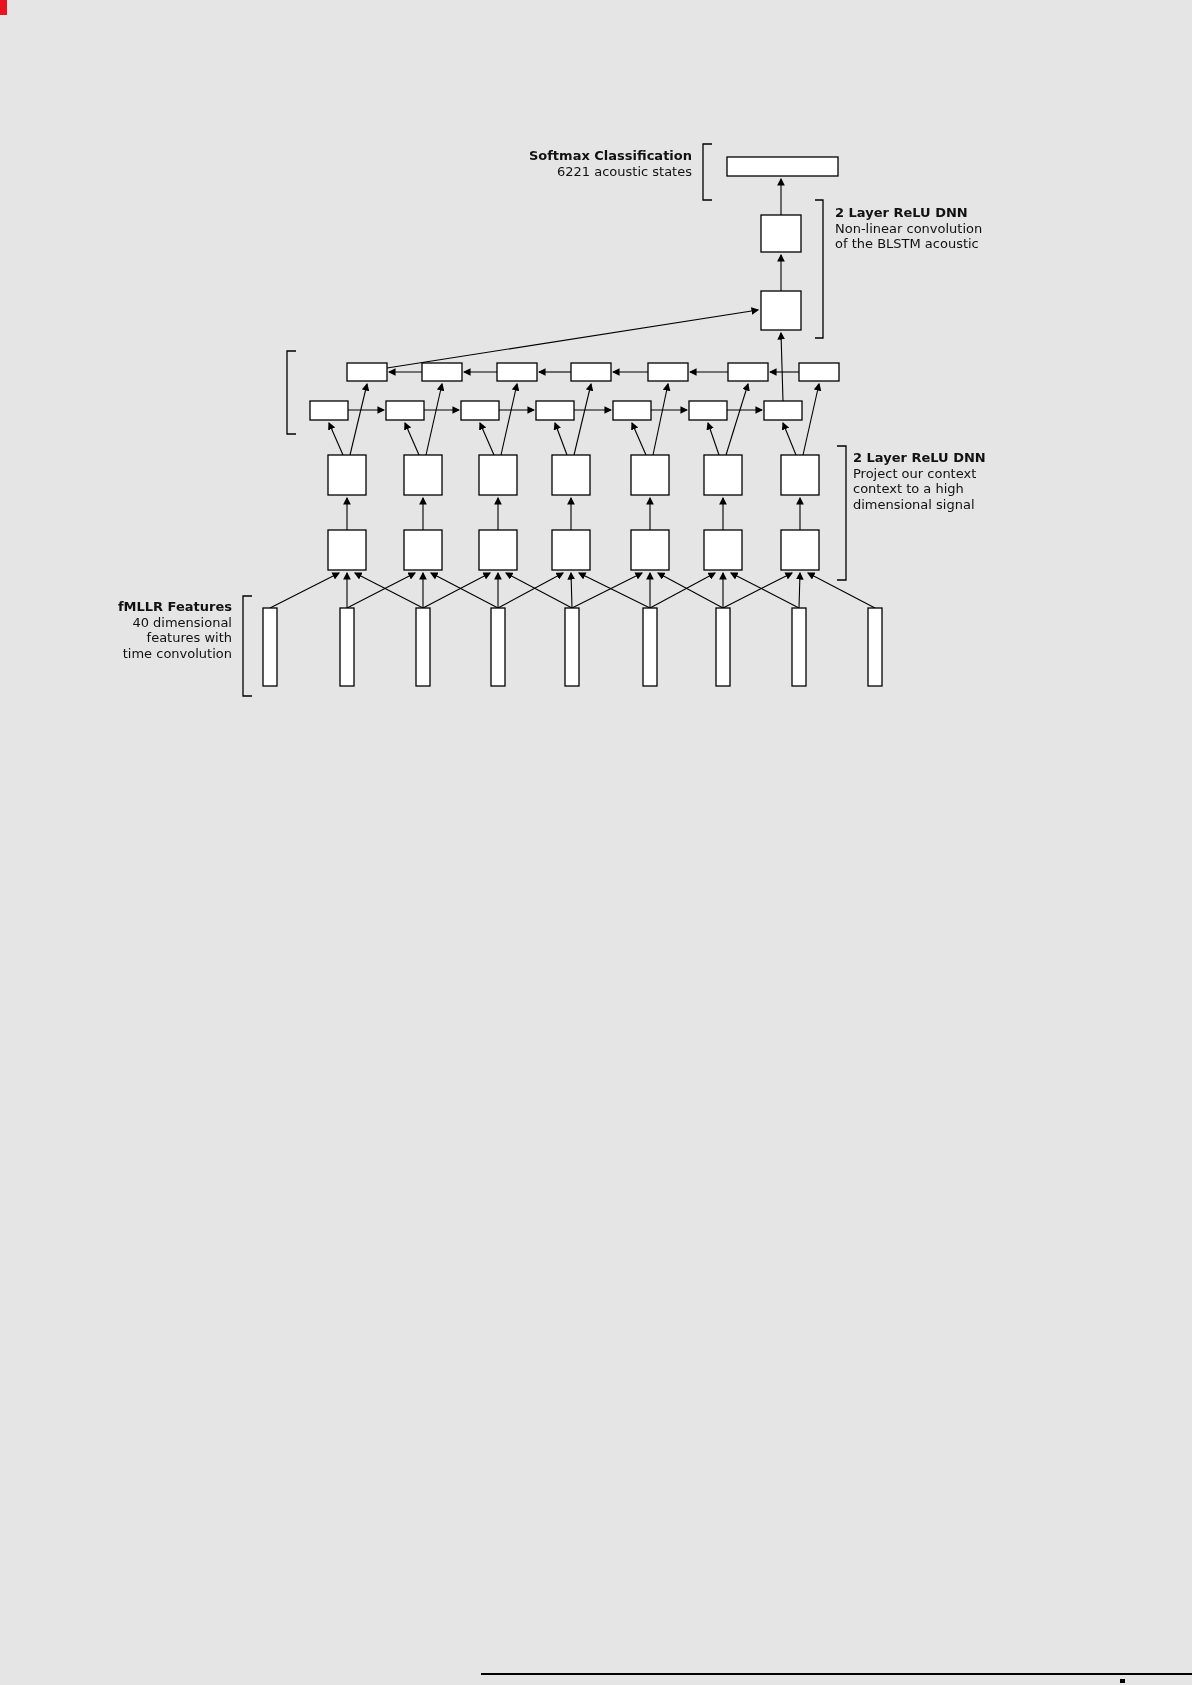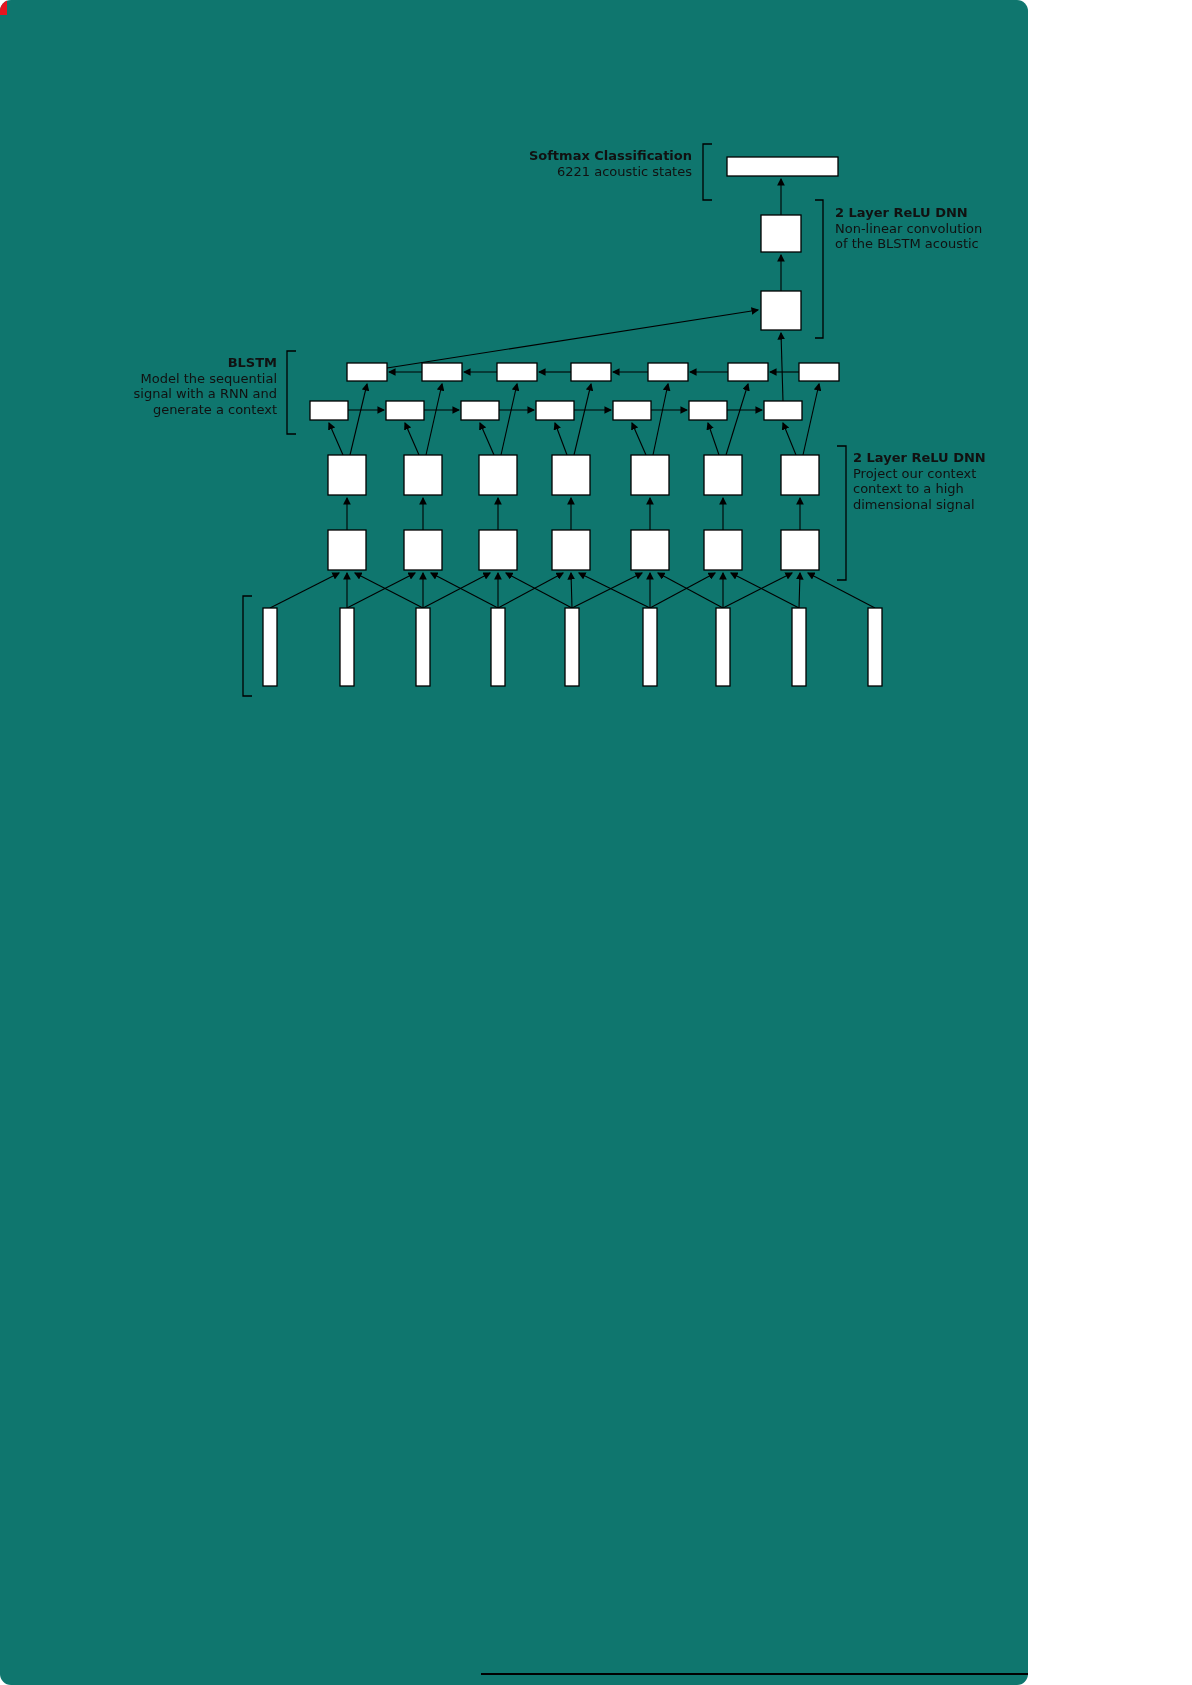--- a/index.html
+++ b/index.html
@@ -1,17 +1,17 @@
 <!DOCTYPE html>
 <html><head>
 <meta charset="utf-8">
 <style>
   html,body{margin:0;padding:0;background:#ffffff;}
   body{font-family:"DejaVu Sans","Liberation Sans",sans-serif;}
-  #page{position:relative;width:1028px;height:1685px;background:#0f766e;overflow:hidden;border-radius:11px;}
+  #page{position:relative;width:1192px;height:1685px;background:#e5e5e5;overflow:hidden;}
   #diagram-svg{position:absolute;left:0;top:0;}
   .label-block{position:absolute;font-size:13px;line-height:15.5px;color:#111111;}
   .label-block.right{text-align:right;}
   .label-block .title{font-weight:bold;}
   .bottom-rule{position:absolute;left:481px;top:1673px;width:711px;height:2px;background:#000000;}
   .bottom-dot{position:absolute;left:1120px;top:1679px;width:5px;height:4px;background:#000000;}
   .corner-artifact{position:absolute;left:0;top:0;width:7px;height:15px;}
 </style>
 </head>
 <body>
@@ -133,32 +133,32 @@
     <div class="title">Softmax Classification</div>
     <div>6221 acoustic states</div>
   </div>
 
   <div class="label-block" style="left:835px;top:205px;width:170px">
     <div class="title">2 Layer ReLU DNN</div>
     <div>Non-linear convolution</div>
     <div>of the BLSTM acoustic</div>
   </div>
 
-  <div class="label-block right" style="left:77px;top:355px;width:200px">
-    <div class="title">BLSTM</div>
-    <div>Model the sequential</div>
-    <div>signal with a RNN and</div>
-    <div>generate a context</div>
-  </div>
 
   <div class="label-block" style="left:853px;top:450px;width:160px">
     <div class="title">2 Layer ReLU DNN</div>
     <div>Project our context</div>
     <div>context to a high</div>
     <div>dimensional signal</div>
   </div>
 
+  <div class="label-block right" style="left:52px;top:599px;width:180px">
+    <div class="title">fMLLR Features</div>
+    <div>40 dimensional</div>
+    <div>features with</div>
+    <div>time convolution</div>
+  </div>
 
   <div class="bottom-rule"></div>
   <div class="bottom-dot"></div>
   <div class="corner-artifact" style="background: rgb(232, 20, 30);"></div>
 
 </div>
 
 </body></html>

